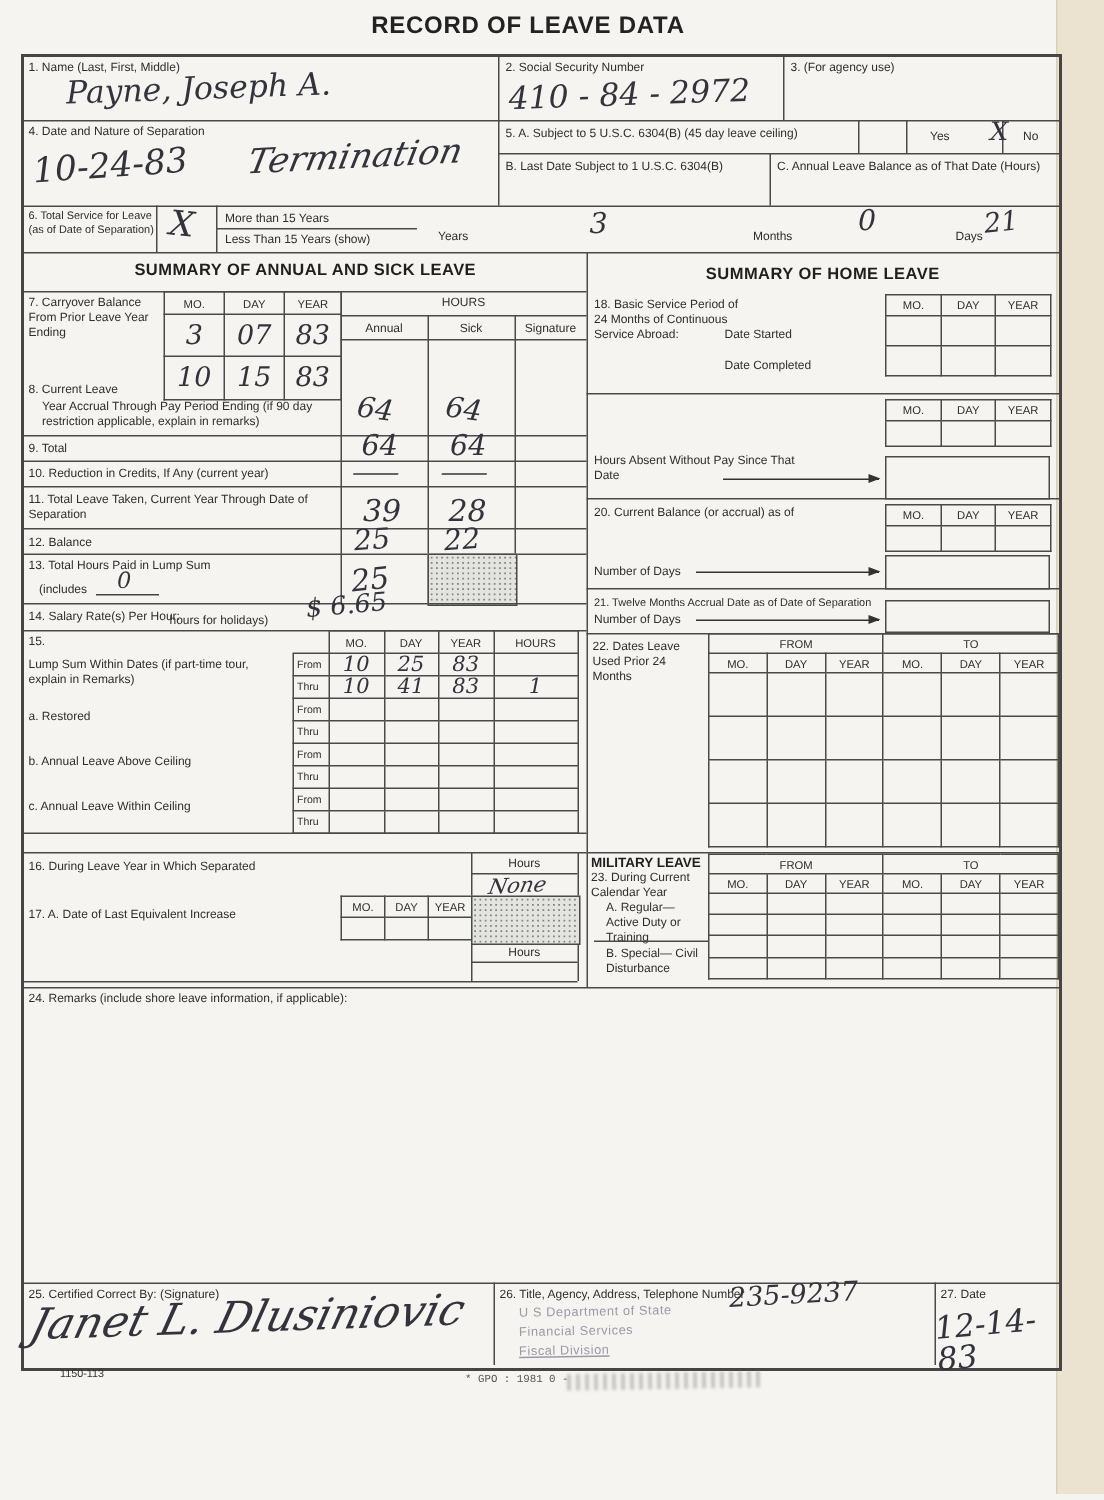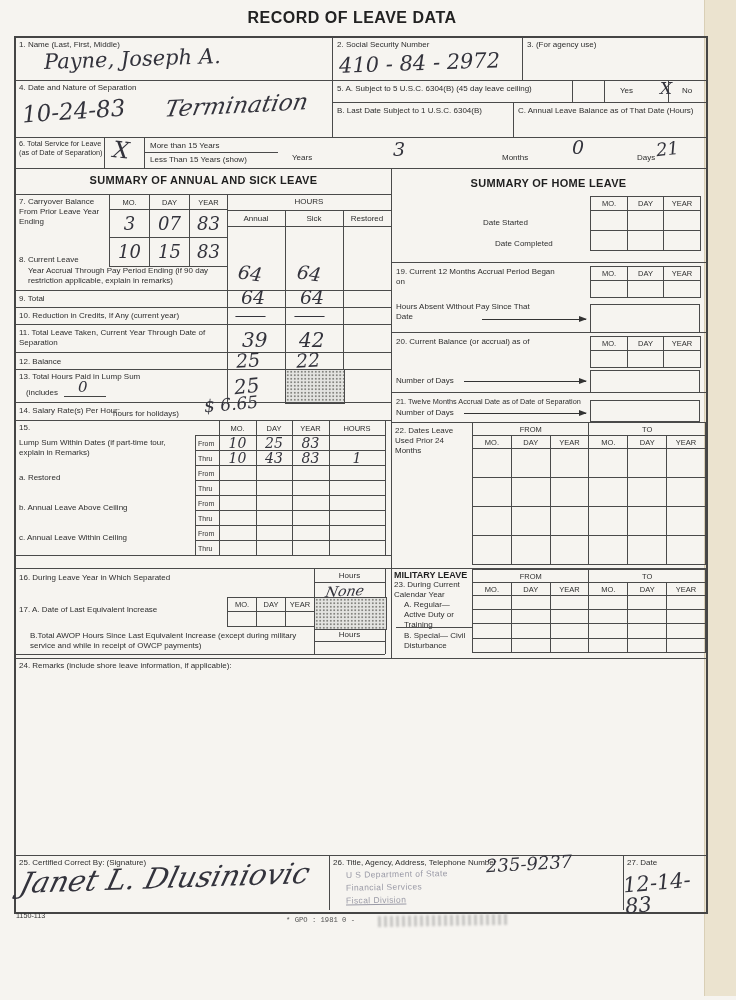--- a/index.html
+++ b/index.html
@@ -27,21 +27,21 @@
   .t .lft{text-align:left;padding-left:2px;font-size:7px;}
   .shade{position:absolute;background-color:#e3e3e0;border:1px solid #4a4a4a;
      background-image:radial-gradient(#84847f .8px,transparent .9px);background-size:3.5px 3.5px;}
   .arrow{position:absolute;height:1px;background:#333;}
   .arrow:after{content:"";position:absolute;right:-1px;top:-3px;width:0;height:0;
      border-left:8px solid #333;border-top:3px solid transparent;border-bottom:3px solid transparent;}
   .stamp{font:8.5px "Liberation Sans",sans-serif;color:#9a9aa6;transform:rotate(-1deg);letter-spacing:.4px;}
   .blank{display:inline-block;width:42px;border-bottom:1px solid #444;height:8px;}
   .smudge{position:absolute;width:132px;height:11px;background:
      repeating-linear-gradient(90deg,#8a8a8a 0 3px,transparent 3px 6px);opacity:.45;filter:blur(1.2px);transform:rotate(-1deg);}
-  .ftr{font:7.2px/1.35 "Liberation Sans",sans-serif;color:#333;}
+  .ftr{font:7.2px/1.35 "Liberation Sans",sans-serif;color:#333;margin-left:24px;}
   .mono{font-family:"Liberation Mono",monospace;}
 </style>
 </head>
 <body>
 
 <div class="page">
   <div class="edge"></div>
   <div class="title">RECORD OF LEAVE DATA</div>
 
   <div class="form">
@@ -115,21 +115,21 @@
         <td><span class="hw" style="font-size:18px">15</span></td>
         <td><span class="hw" style="font-size:18px">83</span></td>
       </tr>
     </tbody>
       </table>
 
     <div class="ab lbl ctr" style="left:211px;top:159px;width:164px">HOURS</div>
     <div class="hl" style="left:211px;top:172px;width:164px"></div>
     <div class="ab lbl ctr" style="left:211px;top:176px;width:58px">Annual</div>
     <div class="ab lbl ctr" style="left:269px;top:176px;width:58px">Sick</div>
-    <div class="ab lbl ctr" style="left:327px;top:176px;width:48px">Restored</div>
+    <div class="ab lbl ctr" style="left:327px;top:176px;width:48px">Signature</div>
     <div class="hl" style="left:211px;top:188px;width:164px"></div>
     <div class="vl" style="left:211px;top:156px;height:208px"></div>
     <div class="vl" style="left:269px;top:172px;height:192px"></div>
     <div class="vl" style="left:327px;top:172px;height:192px"></div>
 
     <span class="ab lbl" style="left:3px;top:217px;width:88px">8. Current Leave</span>
     <span class="ab lbl" style="left:12px;top:228px;width:196px">Year Accrual Through Pay Period Ending (if 90 day restriction applicable, explain in remarks)</span>
     <span class="ab hw" style="left:222px;top:226px;font-size:19px;transform:rotate(8deg)">64</span>
     <span class="ab hw" style="left:281px;top:226px;font-size:19px;transform:rotate(8deg)">64</span>
     <div class="hl" style="left:0;top:252px;width:375px"></div>
@@ -139,21 +139,21 @@
     <span class="ab hw" style="left:284px;top:250px;font-size:19px">64</span>
     <div class="hl" style="left:0;top:269px;width:375px"></div>
 
     <span class="ab lbl" style="left:3px;top:273px">10. Reduction in Credits, If Any (current year)</span>
     <span class="ab hw" style="left:227px;top:270px;font-size:15px;transform:scaleX(2.2)">—</span>
     <span class="ab hw" style="left:286px;top:270px;font-size:15px;transform:scaleX(2.2)">—</span>
     <div class="hl" style="left:0;top:286px;width:375px"></div>
 
     <span class="ab lbl" style="left:3px;top:290px;width:200px">11. Total Leave Taken, Current Year Through Date of Separation</span>
     <span class="ab hw" style="left:226px;top:292px;font-size:20px">39</span>
-    <span class="ab hw" style="left:283px;top:292px;font-size:20px">42</span>
+    <span class="ab hw" style="left:283px;top:292px;font-size:20px">28</span>
     <div class="hl" style="left:0;top:314px;width:375px"></div>
 
     <span class="ab lbl" style="left:3px;top:319px">12. Balance</span>
     <span class="ab hw" style="left:220px;top:313px;font-size:19px;transform:rotate(-4deg)">25</span>
     <span class="ab hw" style="left:280px;top:313px;font-size:19px;transform:rotate(-4deg)">22</span>
     <div class="hl" style="left:0;top:331px;width:375px"></div>
 
     <span class="ab lbl" style="left:3px;top:334px">13. Total Hours Paid in Lump Sum</span>
     <span class="ab lbl" style="left:10px;top:350px">(includes</span>
     <span class="ab blank" style="left:48px;top:350px"></span>
@@ -185,21 +185,21 @@
       <tr style="height:15px">
         <td class="lft">From</td>
         <td><span class="hw" style="font-size:14px">10</span></td>
         <td><span class="hw" style="font-size:14px">25</span></td>
         <td><span class="hw" style="font-size:14px">83</span></td>
         <td><span class="hw" style="font-size:14px"></span></td>
       </tr>
       <tr style="height:15px">
         <td class="lft">Thru</td>
         <td><span class="hw" style="font-size:14px">10</span></td>
-        <td><span class="hw" style="font-size:14px">43</span></td>
+        <td><span class="hw" style="font-size:14px">41</span></td>
         <td><span class="hw" style="font-size:14px">83</span></td>
         <td><span class="hw" style="font-size:14px">1</span></td>
       </tr>
       <tr style="height:15px">
             <td class="lft">From</td>
             <td></td>
             <td></td>
             <td></td>
             <td></td>
           </tr>
@@ -261,27 +261,27 @@
       </tr>
       <tr style="height:15px">
             <td></td>
             <td></td>
             <td></td>
           </tr>
     </tbody>
       </table>
     <div class="shade" style="left:298px;top:559px;width:71px;height:31px"></div>
 
-    <span class="ab lbl" style="left:14px;top:593px;width:278px">B.Total AWOP Hours Since Last Equivalent Increase (except during military service and while in receipt of OWCP payments)</span>
     <div class="ab lbl ctr" style="left:298px;top:592px;width:71px">Hours</div>
     <div class="hl" style="left:298px;top:603px;width:71px"></div>
     <div class="hl" style="left:0;top:616px;width:369px"></div>
 
+    <span class="ab lbl" style="left:380px;top:160px;width:100px">18. Basic Service Period of 24 Months of Continuous Service Abroad:</span>
     <span class="ab lbl" style="left:467px;top:180px">Date Started</span>
-    <span class="ab lbl" style="left:479px;top:201px">Date Completed</span>
+    <span class="ab lbl" style="left:467px;top:201px">Date Completed</span>
     <table class="t" style="left:574px;top:158px">
       <tbody>
           <tr style="height:14px">
         <td style="width:36px">MO.</td>
         <td style="width:35px">DAY</td>
         <td style="width:36px">YEAR</td>
       </tr>
       <tr style="height:20px">
             <td></td>
             <td></td>
@@ -289,21 +289,20 @@
           </tr>
       <tr style="height:20px">
             <td></td>
             <td></td>
             <td></td>
           </tr>
     </tbody>
       </table>
     <div class="hl" style="left:375px;top:224px;width:315px"></div>
 
-    <span class="ab lbl" style="left:380px;top:229px;width:160px">19. Current 12 Months Accrual Period Began on</span>
     <table class="t" style="left:574px;top:228px">
       <tbody>
           <tr style="height:14px">
         <td style="width:36px">MO.</td>
         <td style="width:35px">DAY</td>
         <td style="width:36px">YEAR</td>
       </tr>
       <tr style="height:17px">
             <td></td>
             <td></td>

